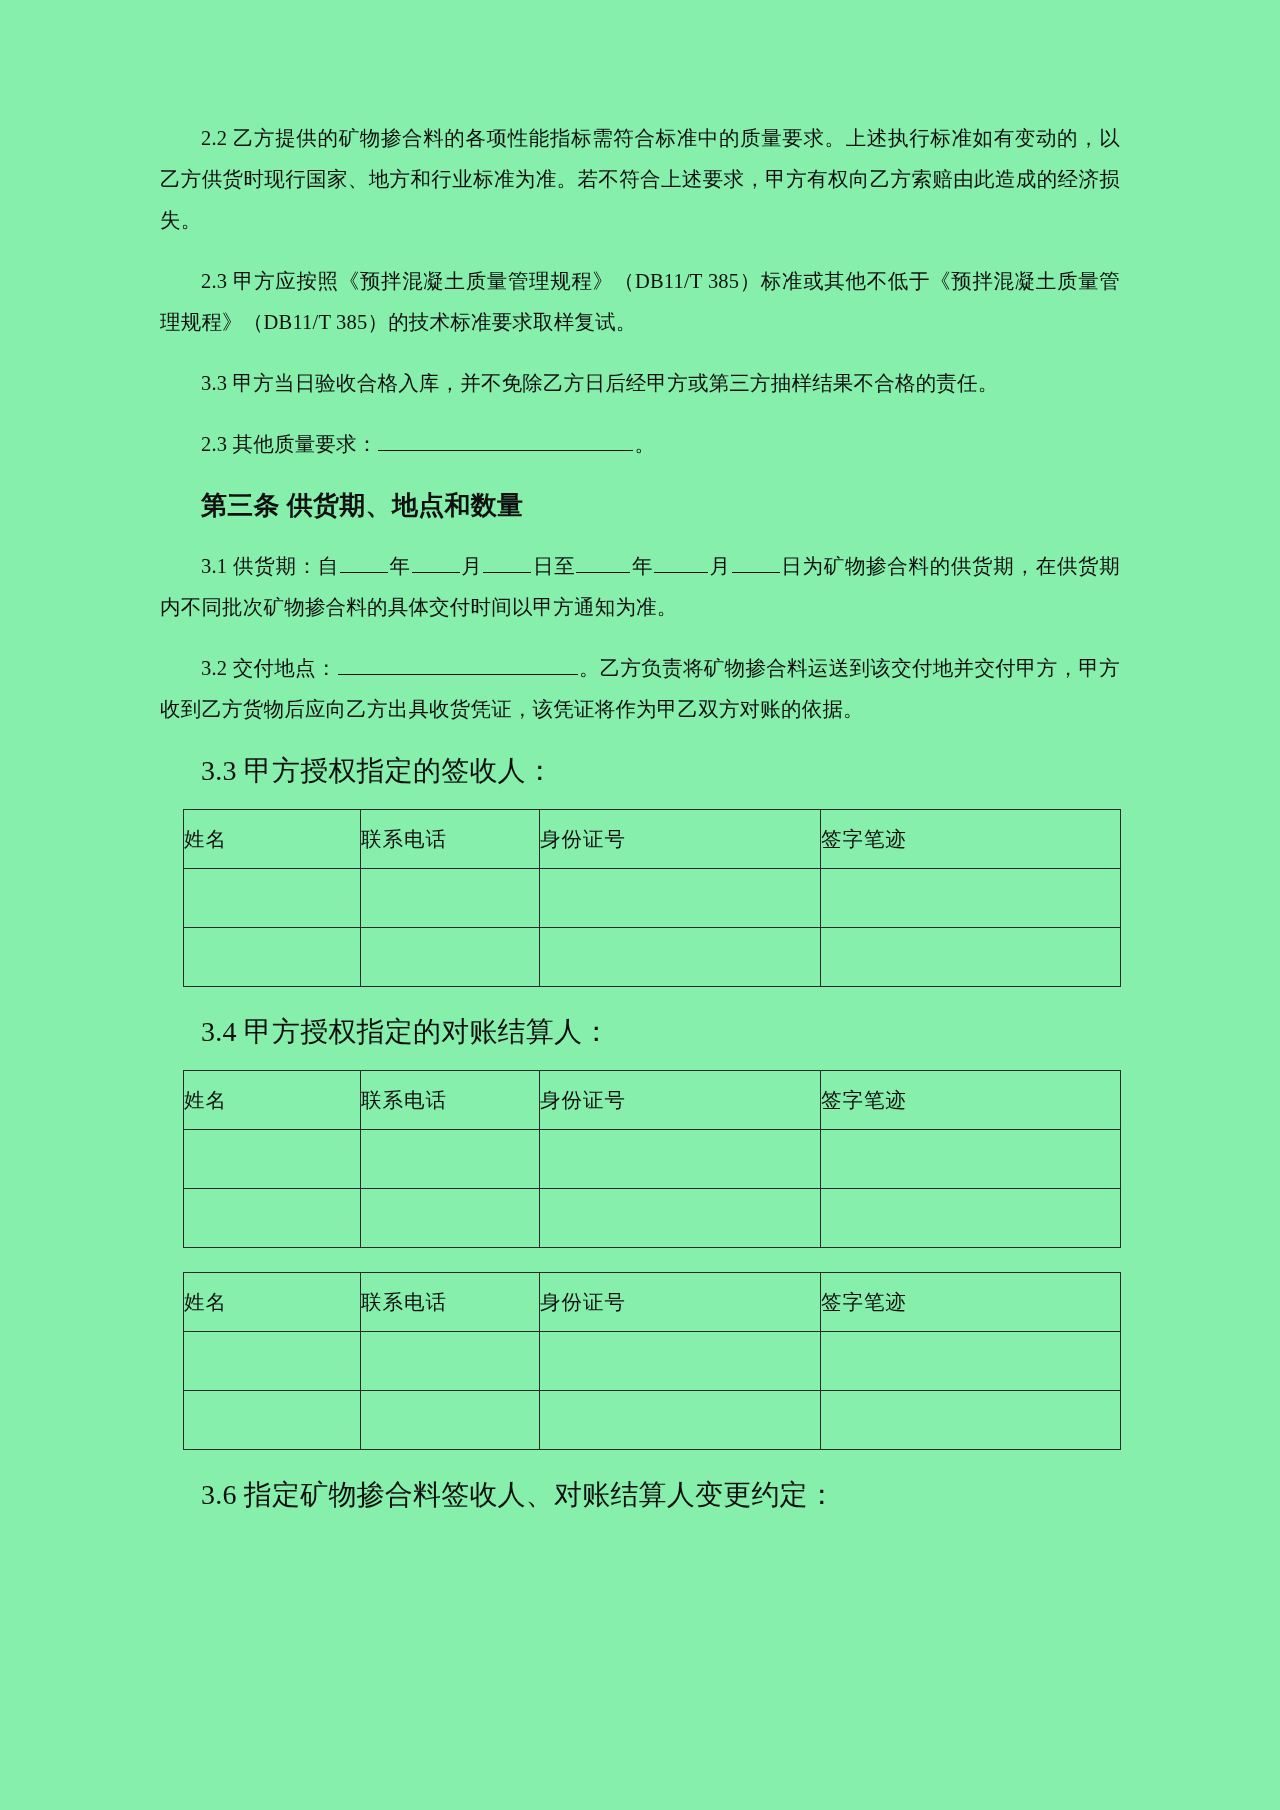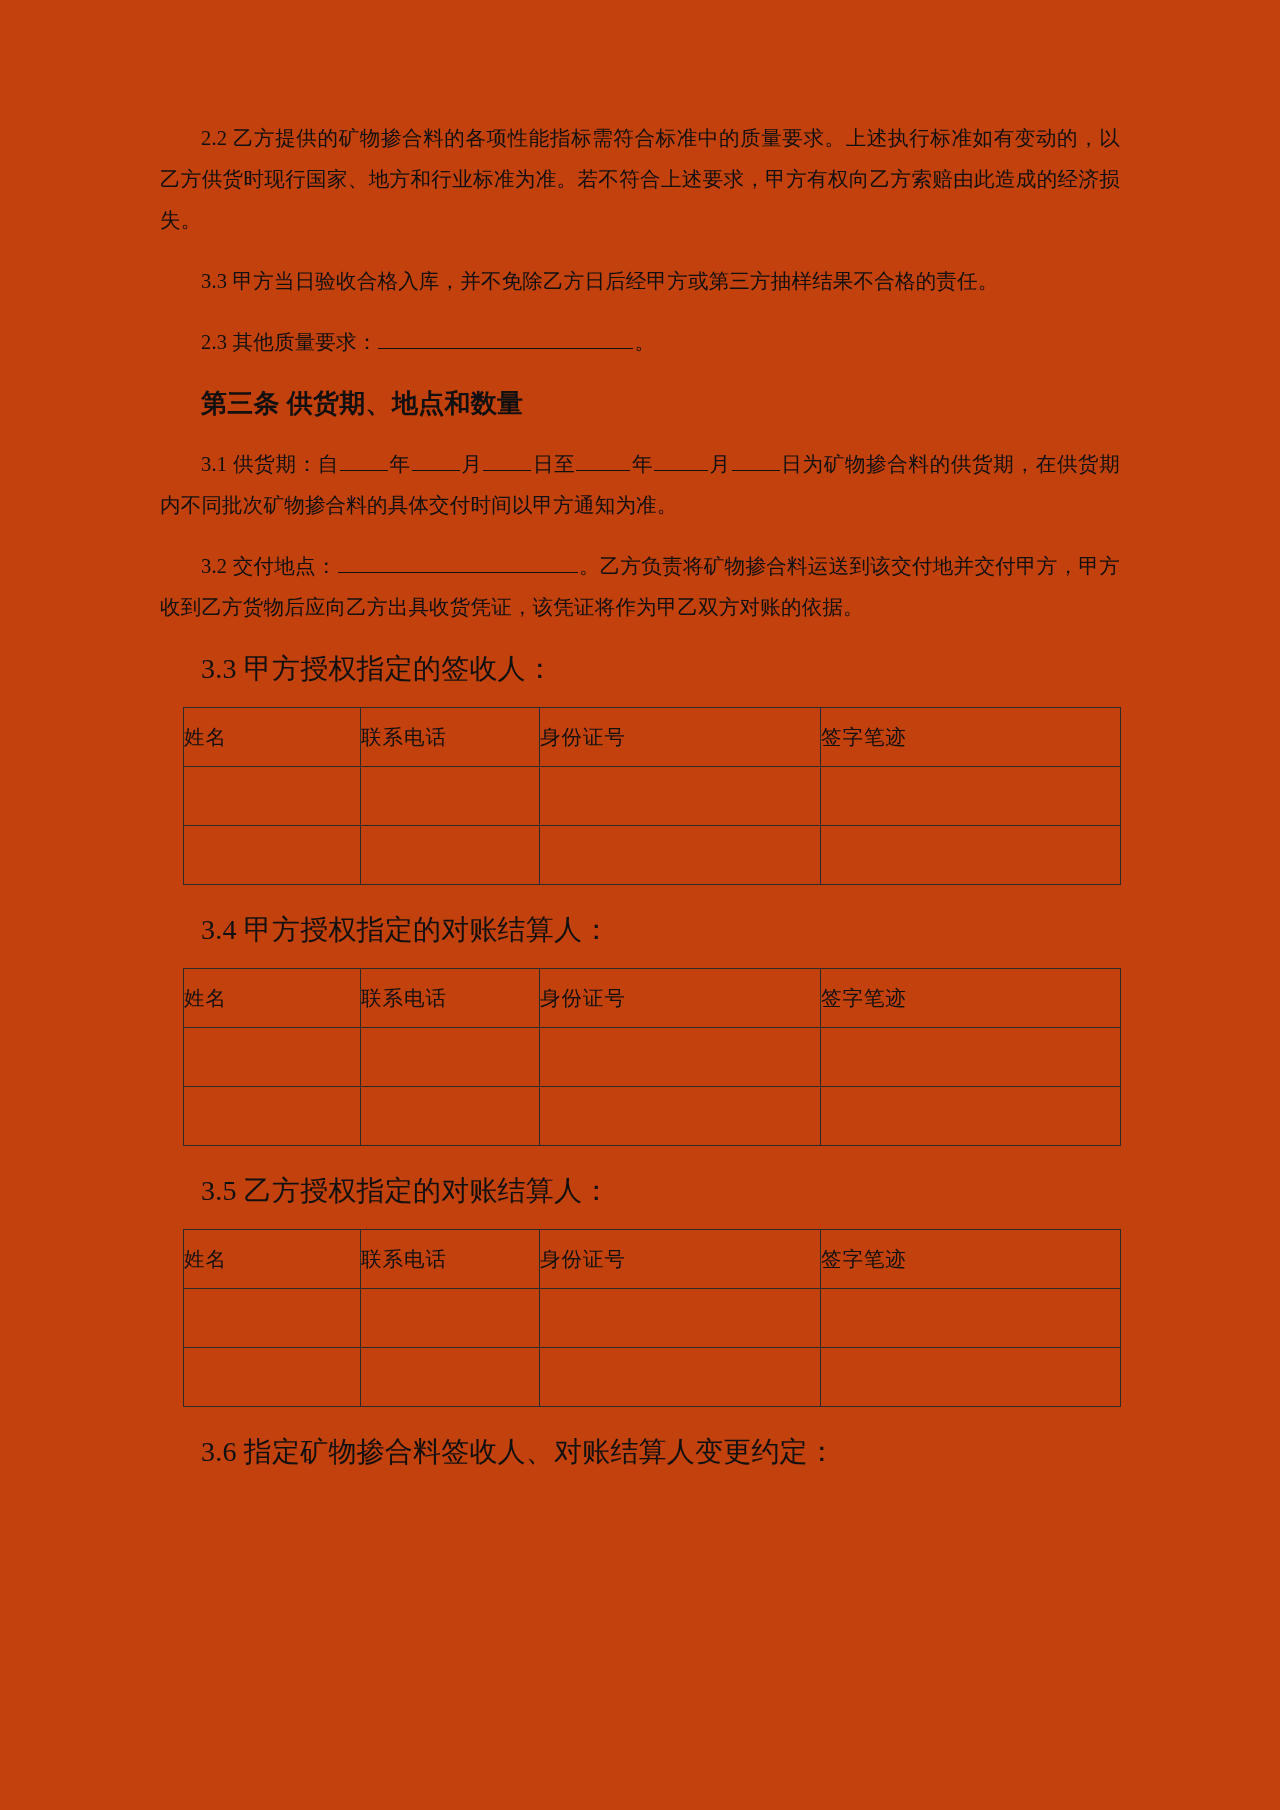--- a/index.html
+++ b/index.html
@@ -4,21 +4,21 @@
 <style>
   html, body {
     margin: 0;
     padding: 0;
     background: #ffffff;
   }
   .page {
     position: relative;
     width: 1280px;
     height: 1810px;
-    background: #c2410c;
+    background: #86efac;
     margin: 0 auto;
     overflow: hidden;
     font-family: "Liberation Serif", "DejaVu Serif", serif;
     color: #101010;
   }
   .content {
     position: absolute;
     left: 160px;
     top: 118px;
     width: 960px;
@@ -93,20 +93,21 @@
   col.c4 { width: 300px; }
 </style>
 </head>
 <body>
 
 <div class="page">
   <div class="content">
 
     <p class="para spaced">2.2 乙方提供的矿物掺合料的各项性能指标需符合标准中的质量要求。上述执行标准如有变动的，以乙方供货时现行国家、地方和行业标准为准。若不符合上述要求，甲方有权向乙方索赔由此造成的经济损失。</p>
 
+    <p class="para spaced">2.3 甲方应按照《预拌混凝土质量管理规程》（DB11/T 385）标准或其他不低于《预拌混凝土质量管理规程》（DB11/T 385）的技术标准要求取样复试。</p>
 
     <p class="para spaced">3.3 甲方当日验收合格入库，并不免除乙方日后经甲方或第三方抽样结果不合格的责任。</p>
 
 
     <p class="para spaced"><span>2.3 其他质量要求：</span><span class="blank blank-long"></span><span>。</span></p>
 
     <p class="heading">第三条 供货期、地点和数量</p>
 
     <p class="para spaced"><span>3.1 供货期：自</span><span class="blank blank-sm"></span><span>年</span><span class="blank blank-sm"></span><span>月</span><span class="blank blank-sm"></span><span>日至</span><span class="blank blank-sm2"></span><span>年</span><span class="blank blank-sm2"></span><span>月</span><span class="blank blank-sm"></span><span>日为矿物掺合料的供货期，在供货期内不同批次矿物掺合料的具体交付时间以甲方通知为准。</span></p>
 
@@ -171,21 +172,20 @@
         </tr>
         <tr>
           <td class="cell"></td>
           <td class="cell"></td>
           <td class="cell"></td>
           <td class="cell"></td>
         </tr>
       </tbody>
     </table>
 
-    <p class="label">3.5 乙方授权指定的对账结算人：</p>
 
     <table class="rec">
       <colgroup>
           <col class="c1">
           <col class="c2">
           <col class="c3">
           <col class="c4">
         </colgroup>
       <thead>
         <tr>

